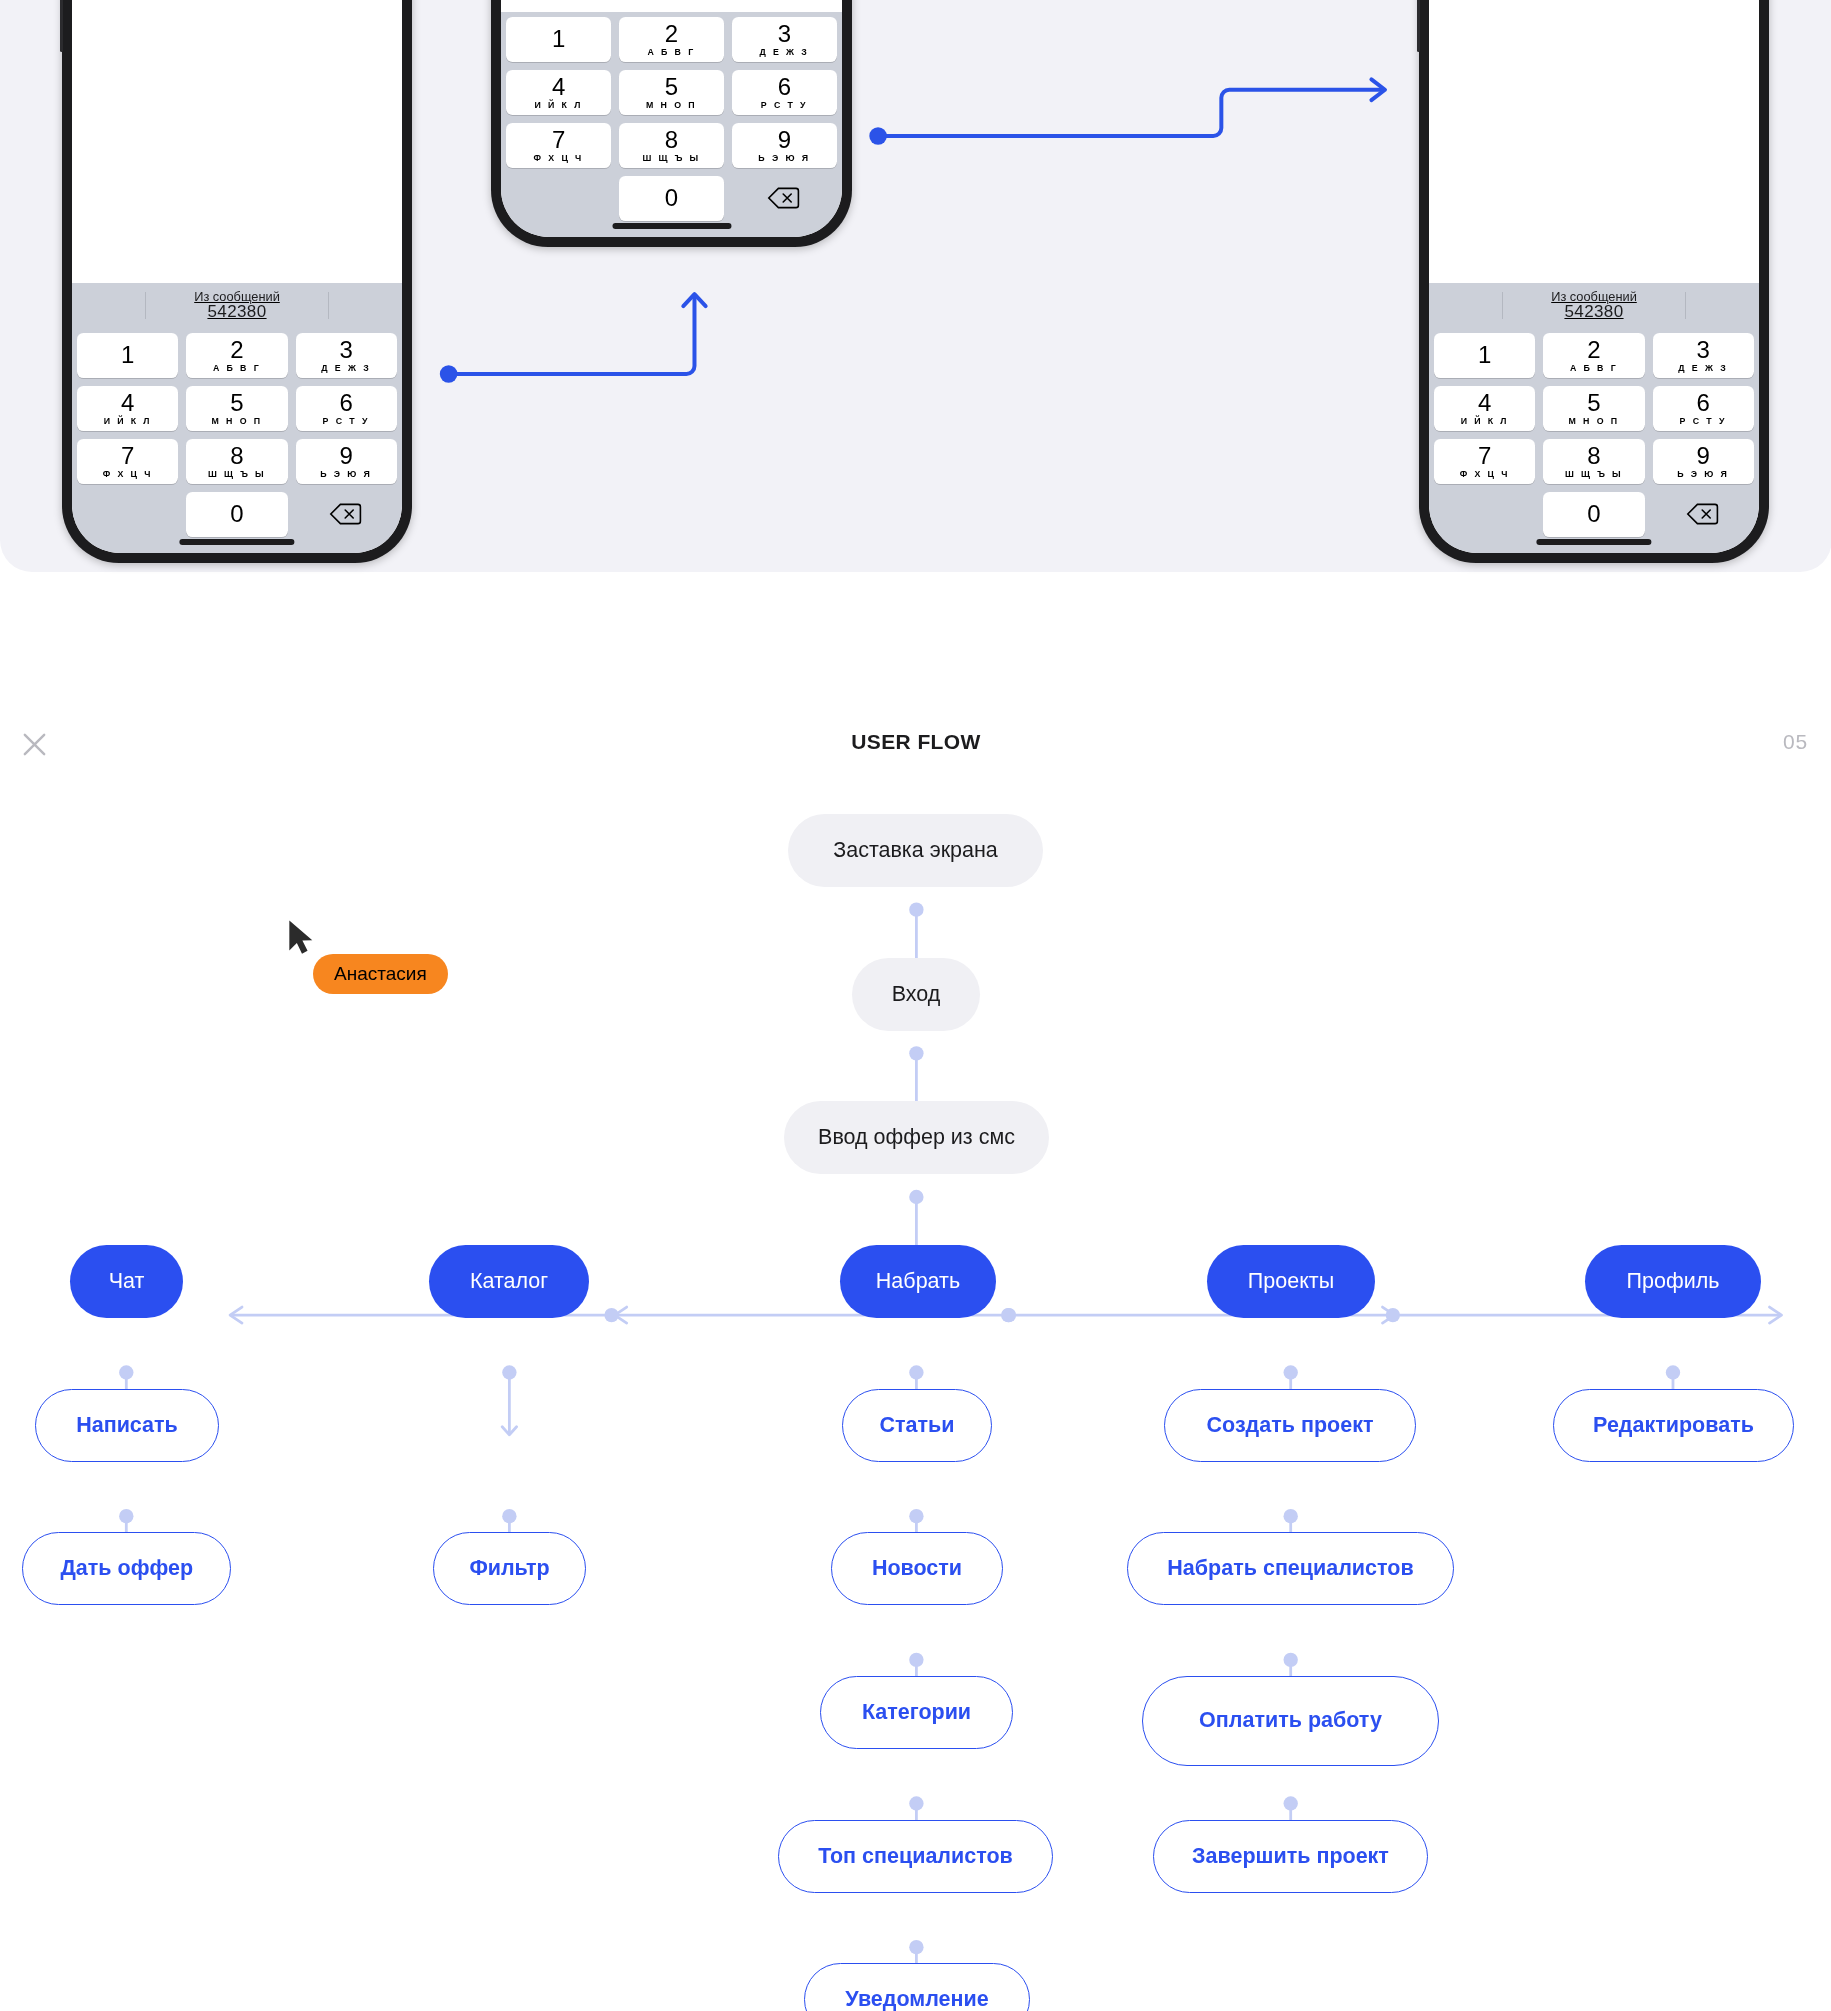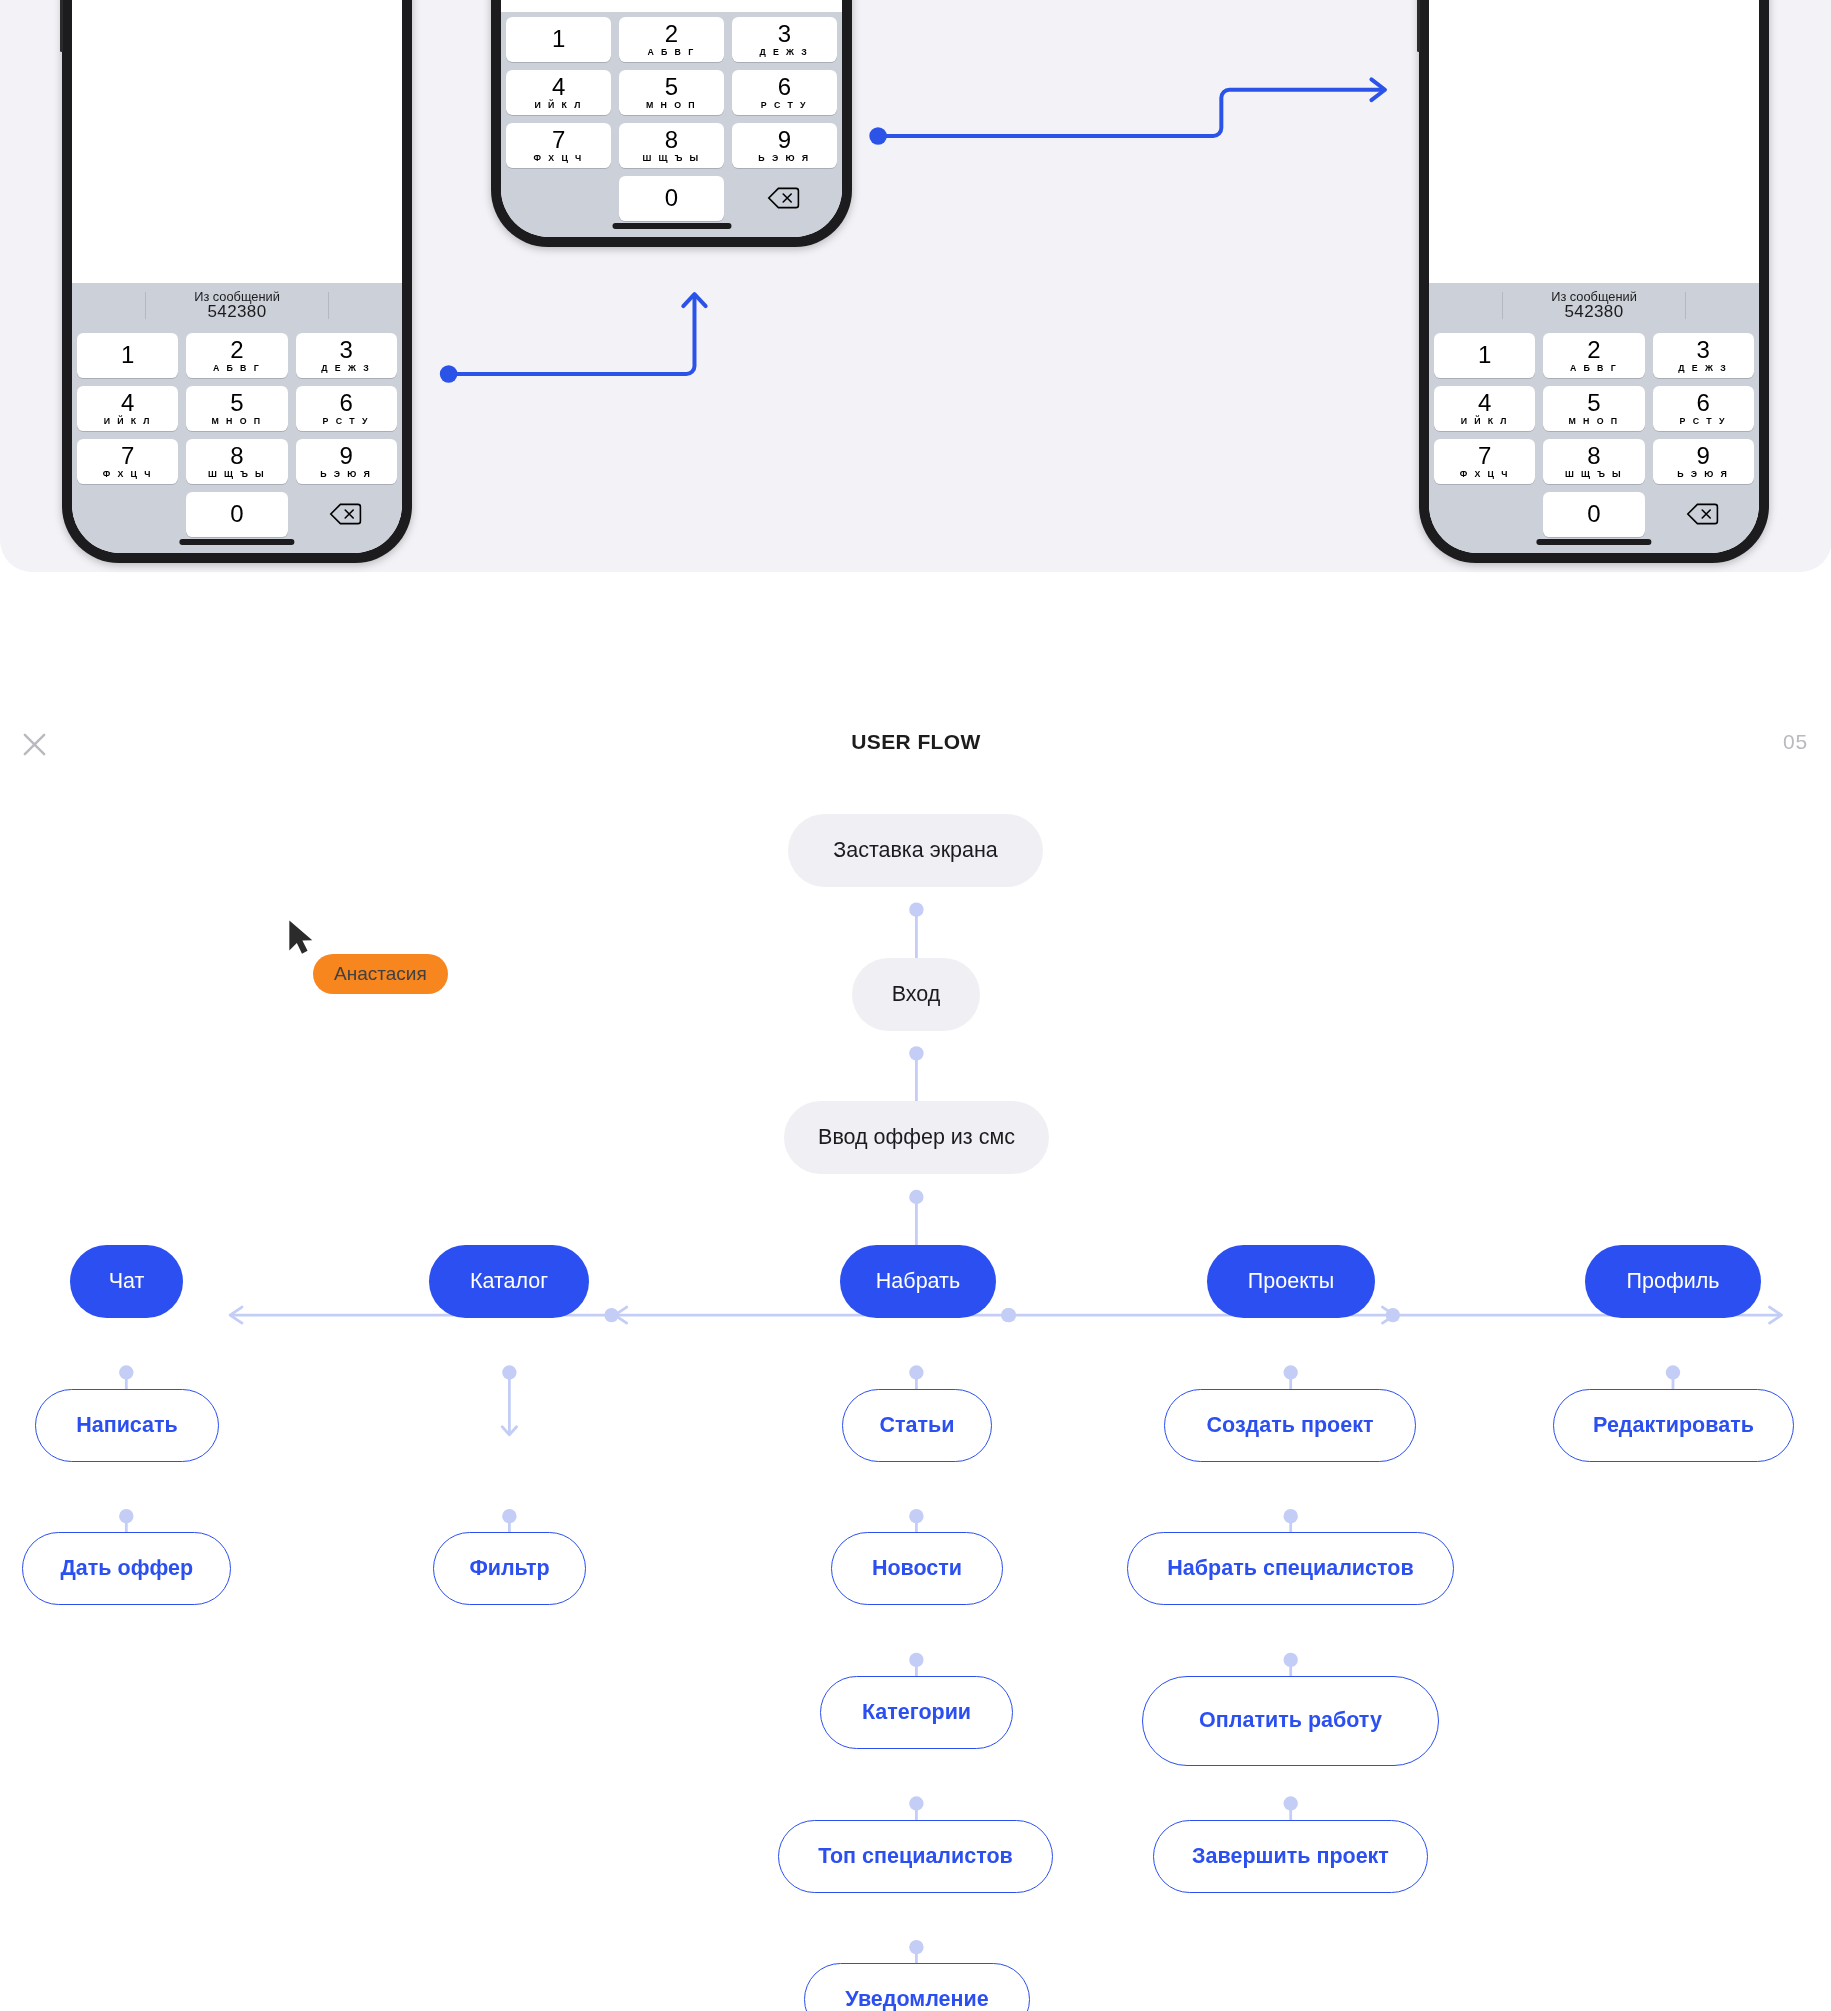--- a/index.html
+++ b/index.html
@@ -46,21 +46,21 @@
     background: #ccd0d9;
     padding: 0 0 8px 0;
   }
   .kb-pred {
     height: 45px; display: flex; align-items: center; justify-content: center;
     position: relative;
   }
   .kb-pred .sep { position: absolute; top: 9.6px; width: 0.8px; height: 27px; background: #b4b8c1; }
   .kb-pred .sep.l { left: 22%; }
   .kb-pred .sep.r { right: 22%; }
-  .kb-pred-inner { text-align: center; line-height: 1.05; }
+  .kb-pred-inner { text-align: center; line-height: 1.05; text-decoration: underline; }
   .kb-pred-top { font-size: 12.8px; color: #1c1c1e; }
   .kb-pred-num { font-size: 17px; color: #1c1c1e; letter-spacing: 0.4px; }
 
   .kb-grid { padding: 4.8px 4.8px 0 4.8px; }
   .kb-line { display: flex; gap: 8px; margin-bottom: 8px; }
   .kb-key {
     flex: 1; height: 45px; background: #ffffff; border-radius: 6.4px;
     display: flex; flex-direction: column; align-items: center; justify-content: center;
     box-shadow: 0 0.8px 0 rgba(0,0,0,.22);
     line-height: 1;
@@ -87,21 +87,21 @@
   }
   .page-num {
     position: absolute; right: 24px; top: 730px;
     font-size: 21px; color: #b9b9bf; letter-spacing: 0.8px;
   }
 
   
   .cursor { position: absolute; left: 286px; top: 918px; }
   .cursor-label {
     position: absolute; left: 313px; top: 954px;
-    background: #f7861f; color: #404040;
+    background: #f7861f; color: #000000;
     font-size: 19px; padding: 8.8px 21px; border-radius: 24px;
     white-space: nowrap;
   }
 
   
   .node {
     position: absolute;
     display: flex; align-items: center; justify-content: center;
     text-align: center; white-space: nowrap;
     font-size: 21.5px;

